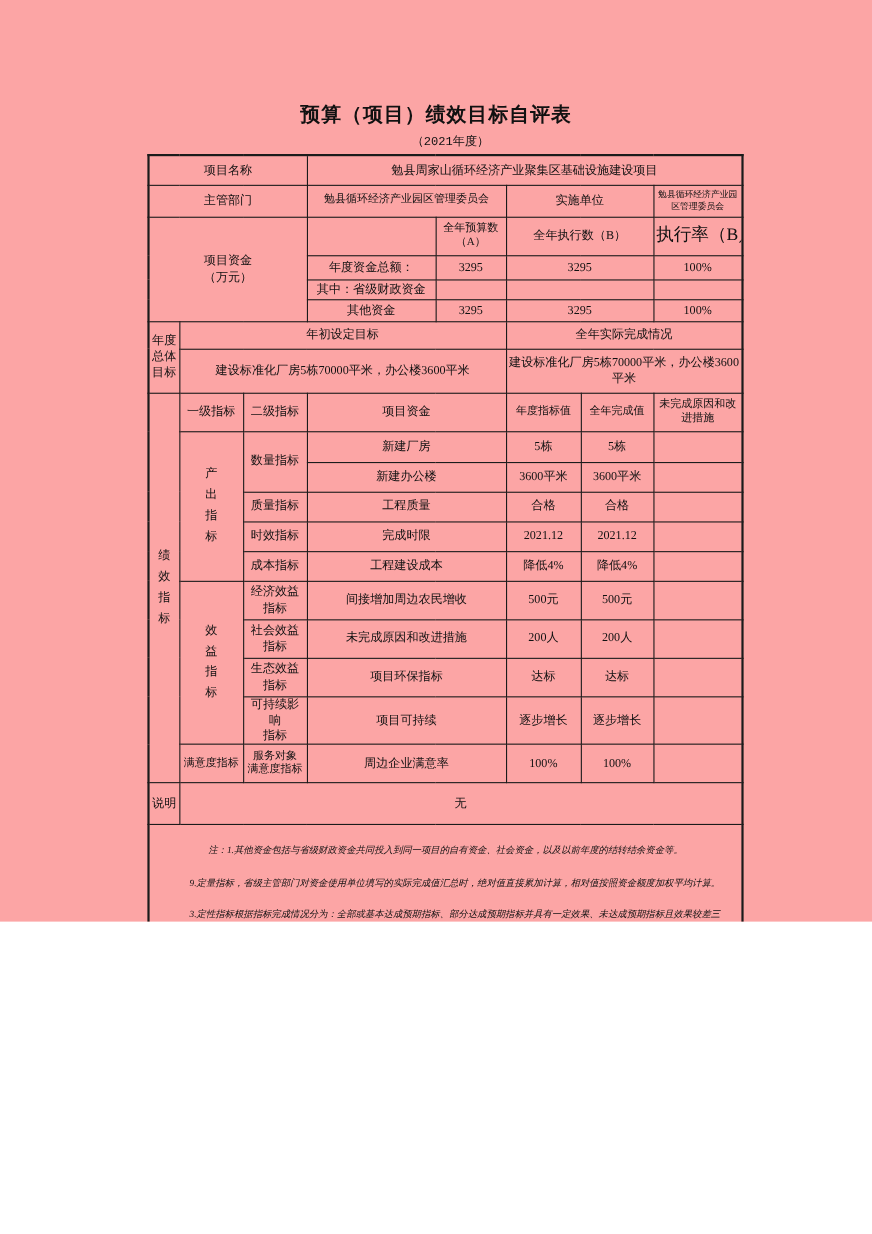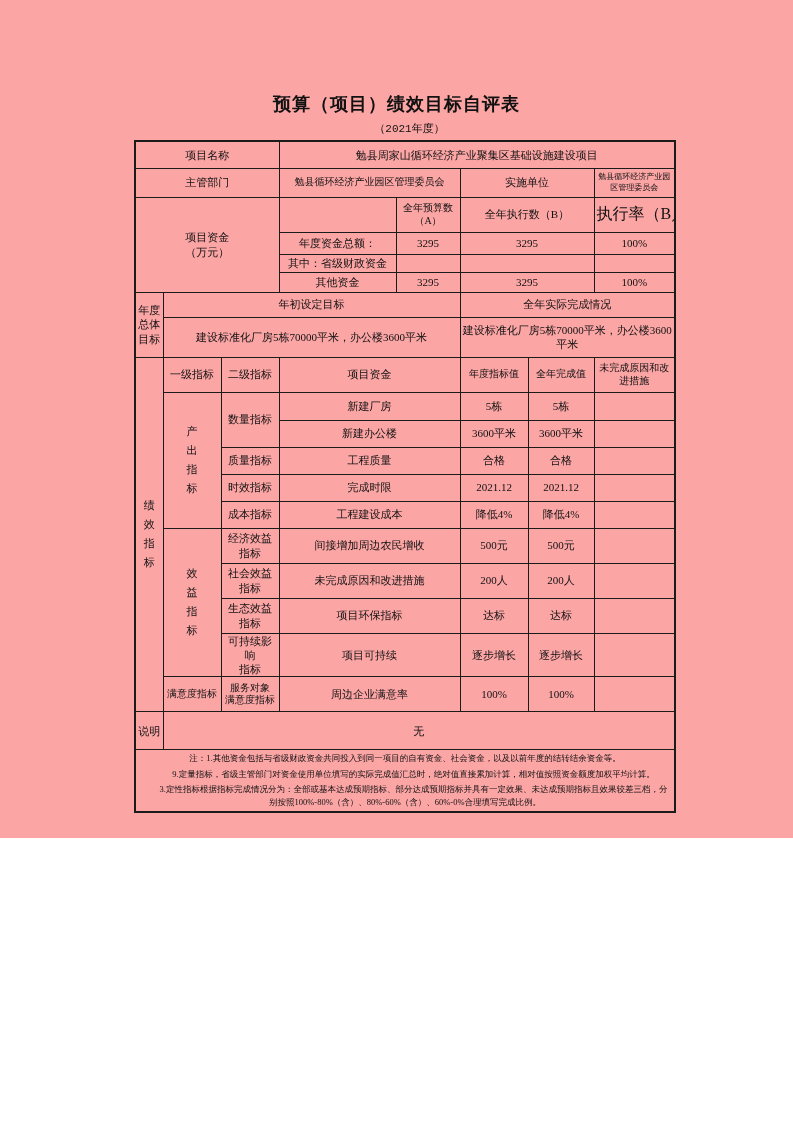--- a/index.html
+++ b/index.html
@@ -35,21 +35,21 @@
   td.right{text-align:right;padding-right:3px;}
   .pre{white-space:pre-line;font-family:Liberation Serif, serif;}
   td.vert{line-height:19px;white-space:pre-line;padding:0;}
   td.smallcell{font-size:8px;line-height:1.3;padding:0 1px;}
   td.hdr10{font-size:10px;line-height:1.25;}
   td.nowrap10{font-size:16px;white-space:nowrap;padding:0;}
   td.notes-cell{
     text-align:left;vertical-align:top;
     font-size:8.5px;line-height:1.55;padding:4px 5px;
   }
-  td.notes-cell p{margin:2px;}
+  td.notes-cell p{margin:16px;font-style:italic;}
   td.notes-cell p.indent{text-indent:2em;}
   .page-number{
     position:absolute;top:1038px;left:0;width:793px;
     text-align:center;font-size:16px;
     font-family:"Liberation Sans","DejaVu Sans",sans-serif;
   }
 </style>
 </head>
 <body>
 

